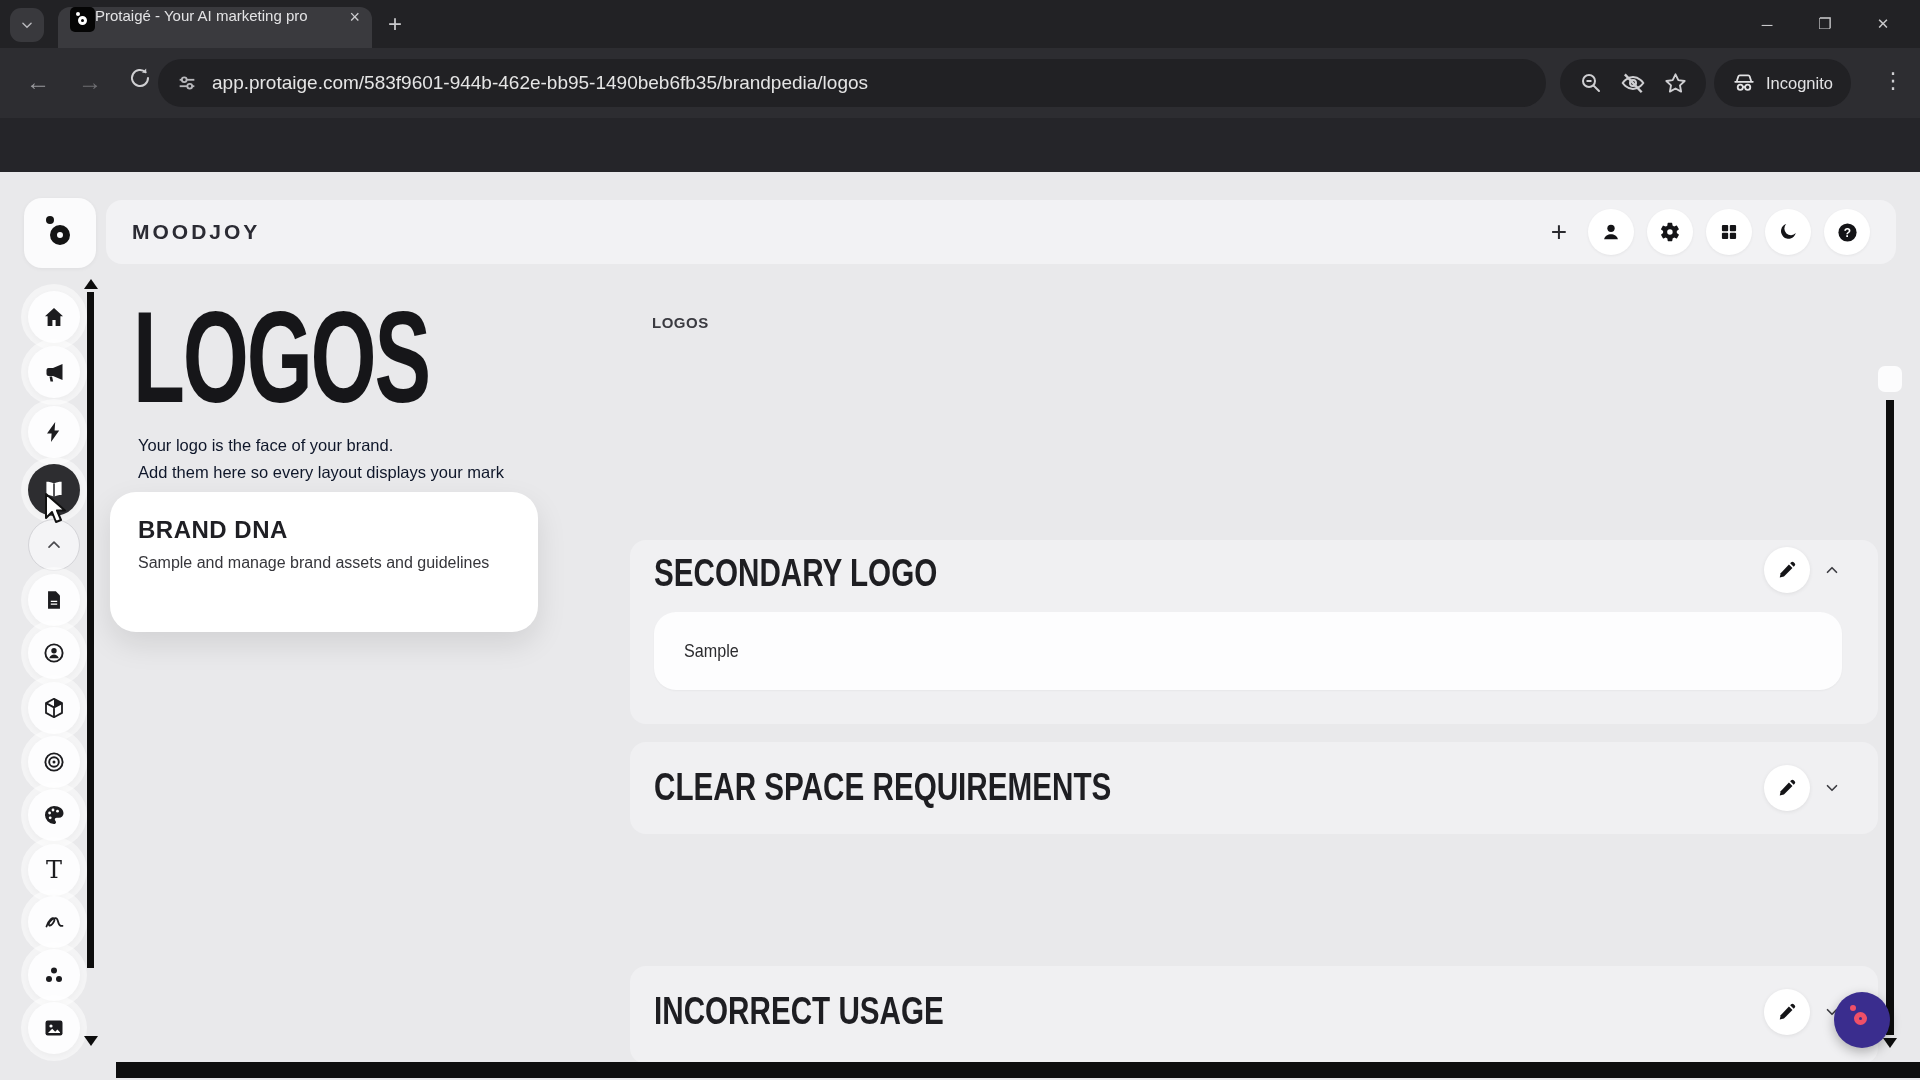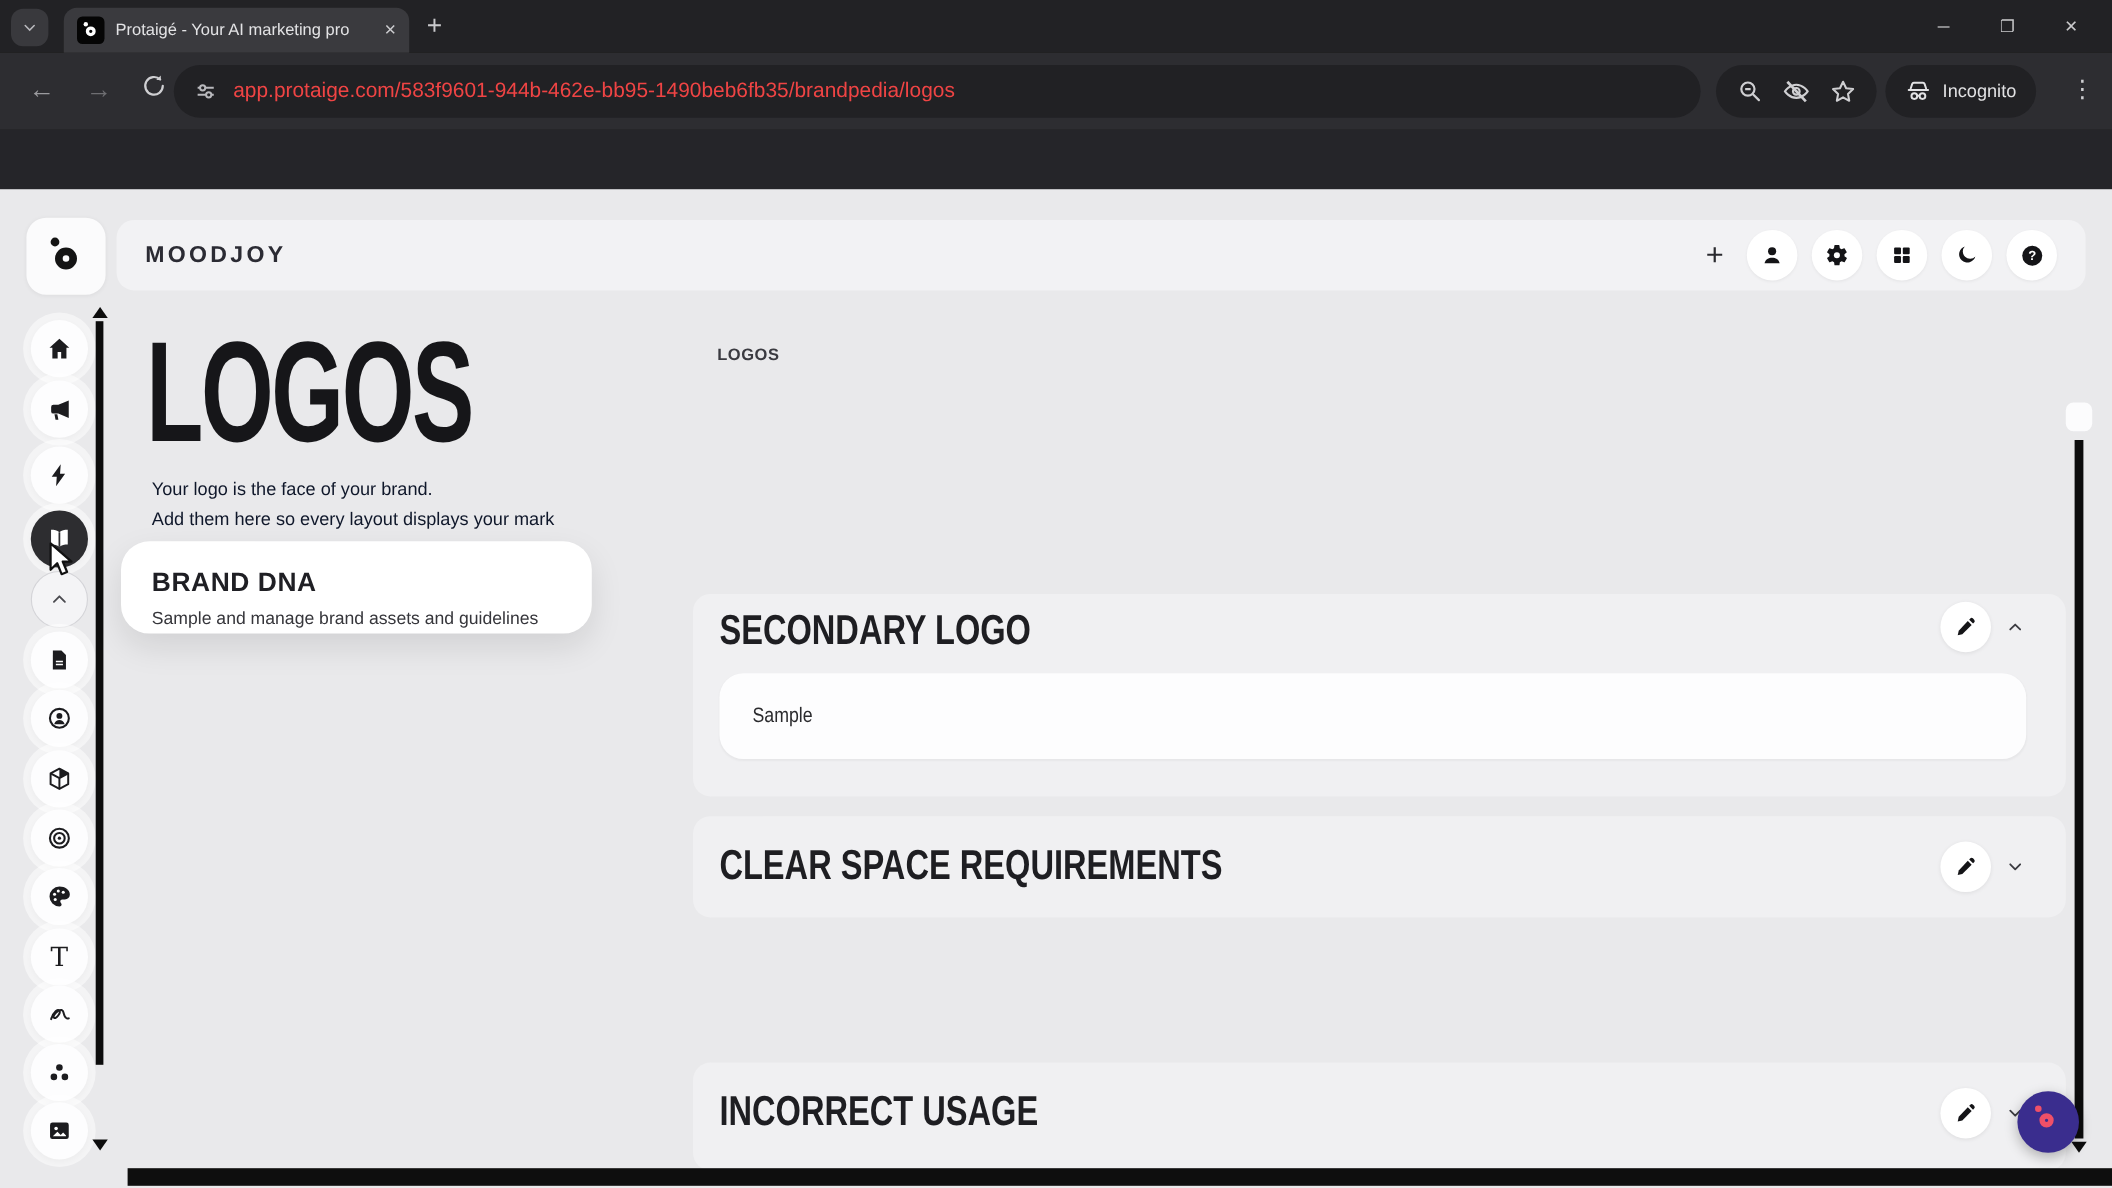--- a/index.html
+++ b/index.html
@@ -6,35 +6,35 @@
   html,body { width:1920px; height:1080px; background:#101012; overflow:hidden; }
   body { font-family:"Liberation Sans", sans-serif; }
   .stage { position:relative; width:1920px; height:1080px; overflow:hidden; }
 
   
   .tabstrip { position:absolute; left:0; top:0; width:1920px; height:48px; background:#222225; }
   .win-chev { position:absolute; left:10px; top:8px; width:34px; height:34px; border-radius:11px;
               background:#39393d; color:#b9b9bd; font-size:15px; display:flex; align-items:center;
               justify-content:center; }
   .tab { position:absolute; left:58px; top:7px; width:314px; height:41px; background:#3a3a3e;
-         border-radius:12px 12px 0 0; display:flex; align-items:center; padding:0 12px; gap:10px; }
+         border-radius:12px 12px 0 0; display:flex; padding:0 12px; }
   .favicon { width:25px; height:25px; border-radius:5px; background:#050505; position:relative; flex:0 0 auto; }
   .favicon .ring { position:absolute; left:8px; top:9px; width:9px; height:9px; border:3.5px solid #fff; border-radius:50%; }
   .favicon .dot { position:absolute; left:6px; top:5px; width:4px; height:4px; background:#fff; border-radius:50%; }
   .tab-title { color:#e3e3e5; font-size:15px; white-space:nowrap; overflow:hidden; width:218px; }
   .tab-close { color:#cdcdd0; font-size:18px; margin-left:auto; }
   .newtab { position:absolute; left:388px; top:10px; color:#c9c9cc; font-size:24px; font-weight:300; }
   .wincontrols { position:absolute; right:8px; top:0; height:48px; display:flex; align-items:center; }
   .wbtn { width:58px; height:48px; display:flex; align-items:center; justify-content:center; color:#c9c9cb; font-size:15px; }
 
   .toolbar { position:absolute; left:0; top:48px; width:1920px; height:70px; background:#2d2d31; }
   .navbtn { position:absolute; top:20px; font-size:24px; }
   .omnibox { position:absolute; left:158px; top:11px; width:1388px; height:48px; border-radius:24px;
              background:#212124; display:flex; align-items:center; padding:0 18px; gap:14px; }
-  .url { color:#ef4444; font-size:19px; white-space:nowrap; }
+  .url { color:#e5e5e5; font-size:19px; white-space:nowrap; }
   .tbgroup { position:absolute; left:1560px; top:11px; width:146px; height:48px; border-radius:24px;
              background:#212124; display:flex; align-items:center; justify-content:space-around; padding:0 10px;}
   .incog { position:absolute; left:1714px; top:11px; height:48px; border-radius:24px; background:#212124;
            display:flex; align-items:center; gap:10px; padding:0 18px; color:#e2e2e4; font-size:16.5px; }
   .menu3 { position:absolute; left:1882px; top:20px; color:#cfcfd2; font-size:22px; letter-spacing:0; }
   .chromegap { position:absolute; left:0; top:118px; width:1920px; height:54px; background:#252529; }
 
   
   .page { position:absolute; left:0; top:172px; width:1920px; height:908px; background:#e9e9eb; }
 
@@ -57,21 +57,21 @@
         box-shadow:0 0 0 7px rgba(255,255,255,.5), 0 2px 6px rgba(0,0,0,.07); }
   .sb.active { background:#2d2d30; }
   .sb.outline { background:#f4f4f6; border:1.5px solid #d4d4d8; box-shadow:none; }
   .sb-scroll-thumb { position:absolute; left:87px; top:120px; width:7px; height:676px; background:#0d0d0d; }
   .tri { position:absolute; width:0; height:0; }
 
   
   .hero-title { position:absolute; left:133px; top:110px; font-size:118px; font-weight:700; color:#161619;
                 letter-spacing:-3px; transform:scale(.72,1.1); transform-origin:left top; white-space:nowrap; }
   .hero-desc { position:absolute; left:138px; top:260px; font-size:16.5px; line-height:27px; color:#0f172a; }
-  .tooltip { position:absolute; left:110px; top:320px; width:428px; height:84px; background:#ffffff;
+  .tooltip { position:absolute; left:110px; top:320px; width:428px; height:140px; background:#ffffff;
              border-radius:26px; box-shadow:0 12px 30px rgba(0,0,0,.10); padding:24px 0 0 28px; }
   .tooltip-title { font-size:24px; font-weight:600; letter-spacing:.5px; color:#1f1f24; }
   .tooltip-sub { font-size:16px; color:#36363b; margin-top:10px; }
 
   
   .tab-logos { position:absolute; left:652px; top:142px; font-size:15px; font-weight:700; letter-spacing:.5px; color:#3a3a40; }
   .tab-pill { position:absolute; left:737px; top:131px; width:200px; height:50px; background:#ffffff; border-radius:25px;
               display:flex; align-items:center; justify-content:center; font-size:15px; font-weight:700;
               letter-spacing:.3px; color:#26262b; box-shadow:0 1px 3px rgba(0,0,0,.04); }
 

